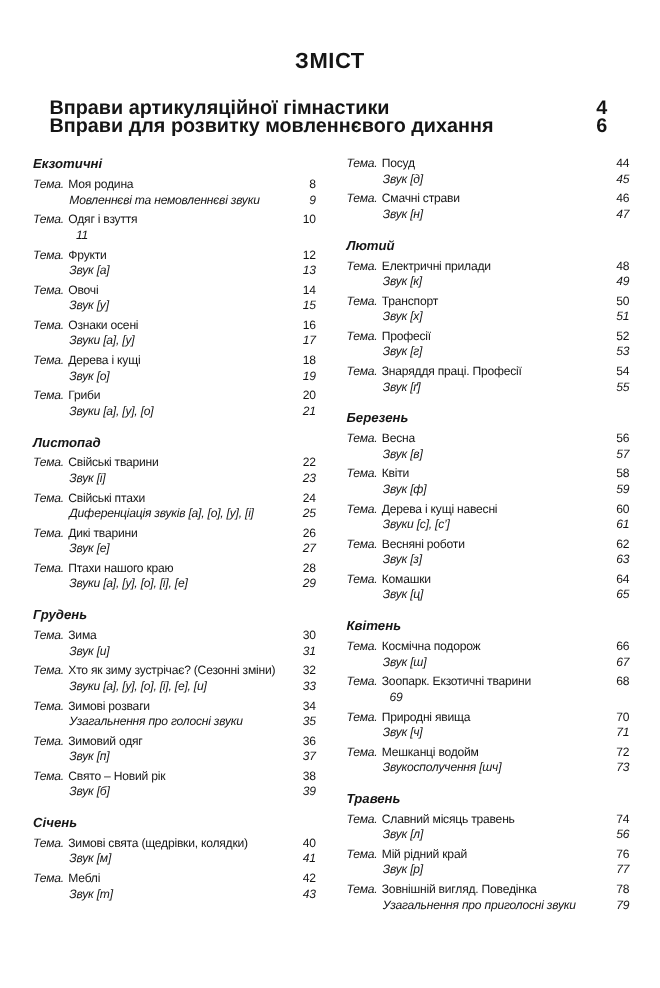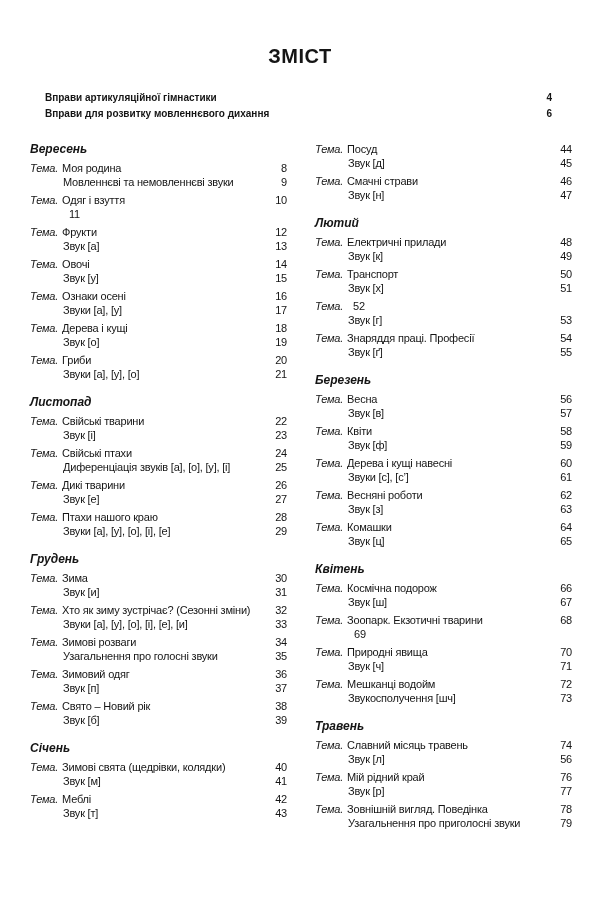--- a/index.html
+++ b/index.html
@@ -15,21 +15,21 @@
   .title{
     text-align:center;
     font-size:20px;
     font-weight:bold;
     letter-spacing:0.5px;
     padding-top:46px;
     line-height:20px;
   }
   .front-matter{
     margin:24px 48px 0 45px;
-    font-size:10px;
+    font-size:18px;
     font-weight:bold;
   }
   .fm-row{
     display:flex;
     line-height:16px;
   }
   .fm-label{flex:1;}
   .fm-page{margin-left:8px;}
   .columns{
     display:flex;
@@ -47,42 +47,42 @@
     font-style:italic;
     font-size:12px;
     line-height:14px;
     margin:14px 0 5px 0;
     letter-spacing:0;
   }
   .column > .month:first-child{margin-top:0;}
   .entry{margin-bottom:4px;}
   .l1,.l2{display:flex;line-height:14px;}
   .tema{font-style:italic;margin-right:4px;white-space:nowrap;}
-  .l2{padding-left:33px;}
+  .l2{padding-left:33px;font-style:italic;}
   .txt{flex:1;}
   .pg{margin-left:6px;text-align:right;white-space:nowrap;}
 </style>
 </head>
 <body>
 
 <div class="page">
   <div class="title">ЗМІСТ</div>
   <div class="front-matter">
       <div class="fm-row">
         <span class="fm-label">Вправи артикуляційної гімнастики</span>
         <span class="fm-page">4</span>
       </div>
       <div class="fm-row">
         <span class="fm-label">Вправи для розвитку мовленнєвого дихання</span>
         <span class="fm-page">6</span>
       </div>
     </div>
   <div class="columns">
     <div class="column">
-        <div class="month">Вересень</div>
+        <div class="month">Екзотичні</div>
         <div class="entry">
           <div class="l1">
             <span class="tema">Тема.</span>
             <span class="txt">Моя родина</span>
             <span class="pg">8</span>
           </div>
           <div class="l2">
             <span class="txt">Мовленнєві та немовленнєві звуки</span>
             <span class="pg">9</span>
           </div>
@@ -319,20 +319,21 @@
             <span class="pg">50</span>
           </div>
           <div class="l2">
             <span class="txt">Звук [х]</span>
             <span class="pg">51</span>
           </div>
         </div>
         <div class="entry">
           <div class="l1">
             <span class="tema">Тема.</span>
+            <span class="txt">Професії</span>
             <span class="pg">52</span>
           </div>
           <div class="l2">
             <span class="txt">Звук [г]</span>
             <span class="pg">53</span>
           </div>
         </div>
         <div class="entry">
           <div class="l1">
             <span class="tema">Тема.</span>

